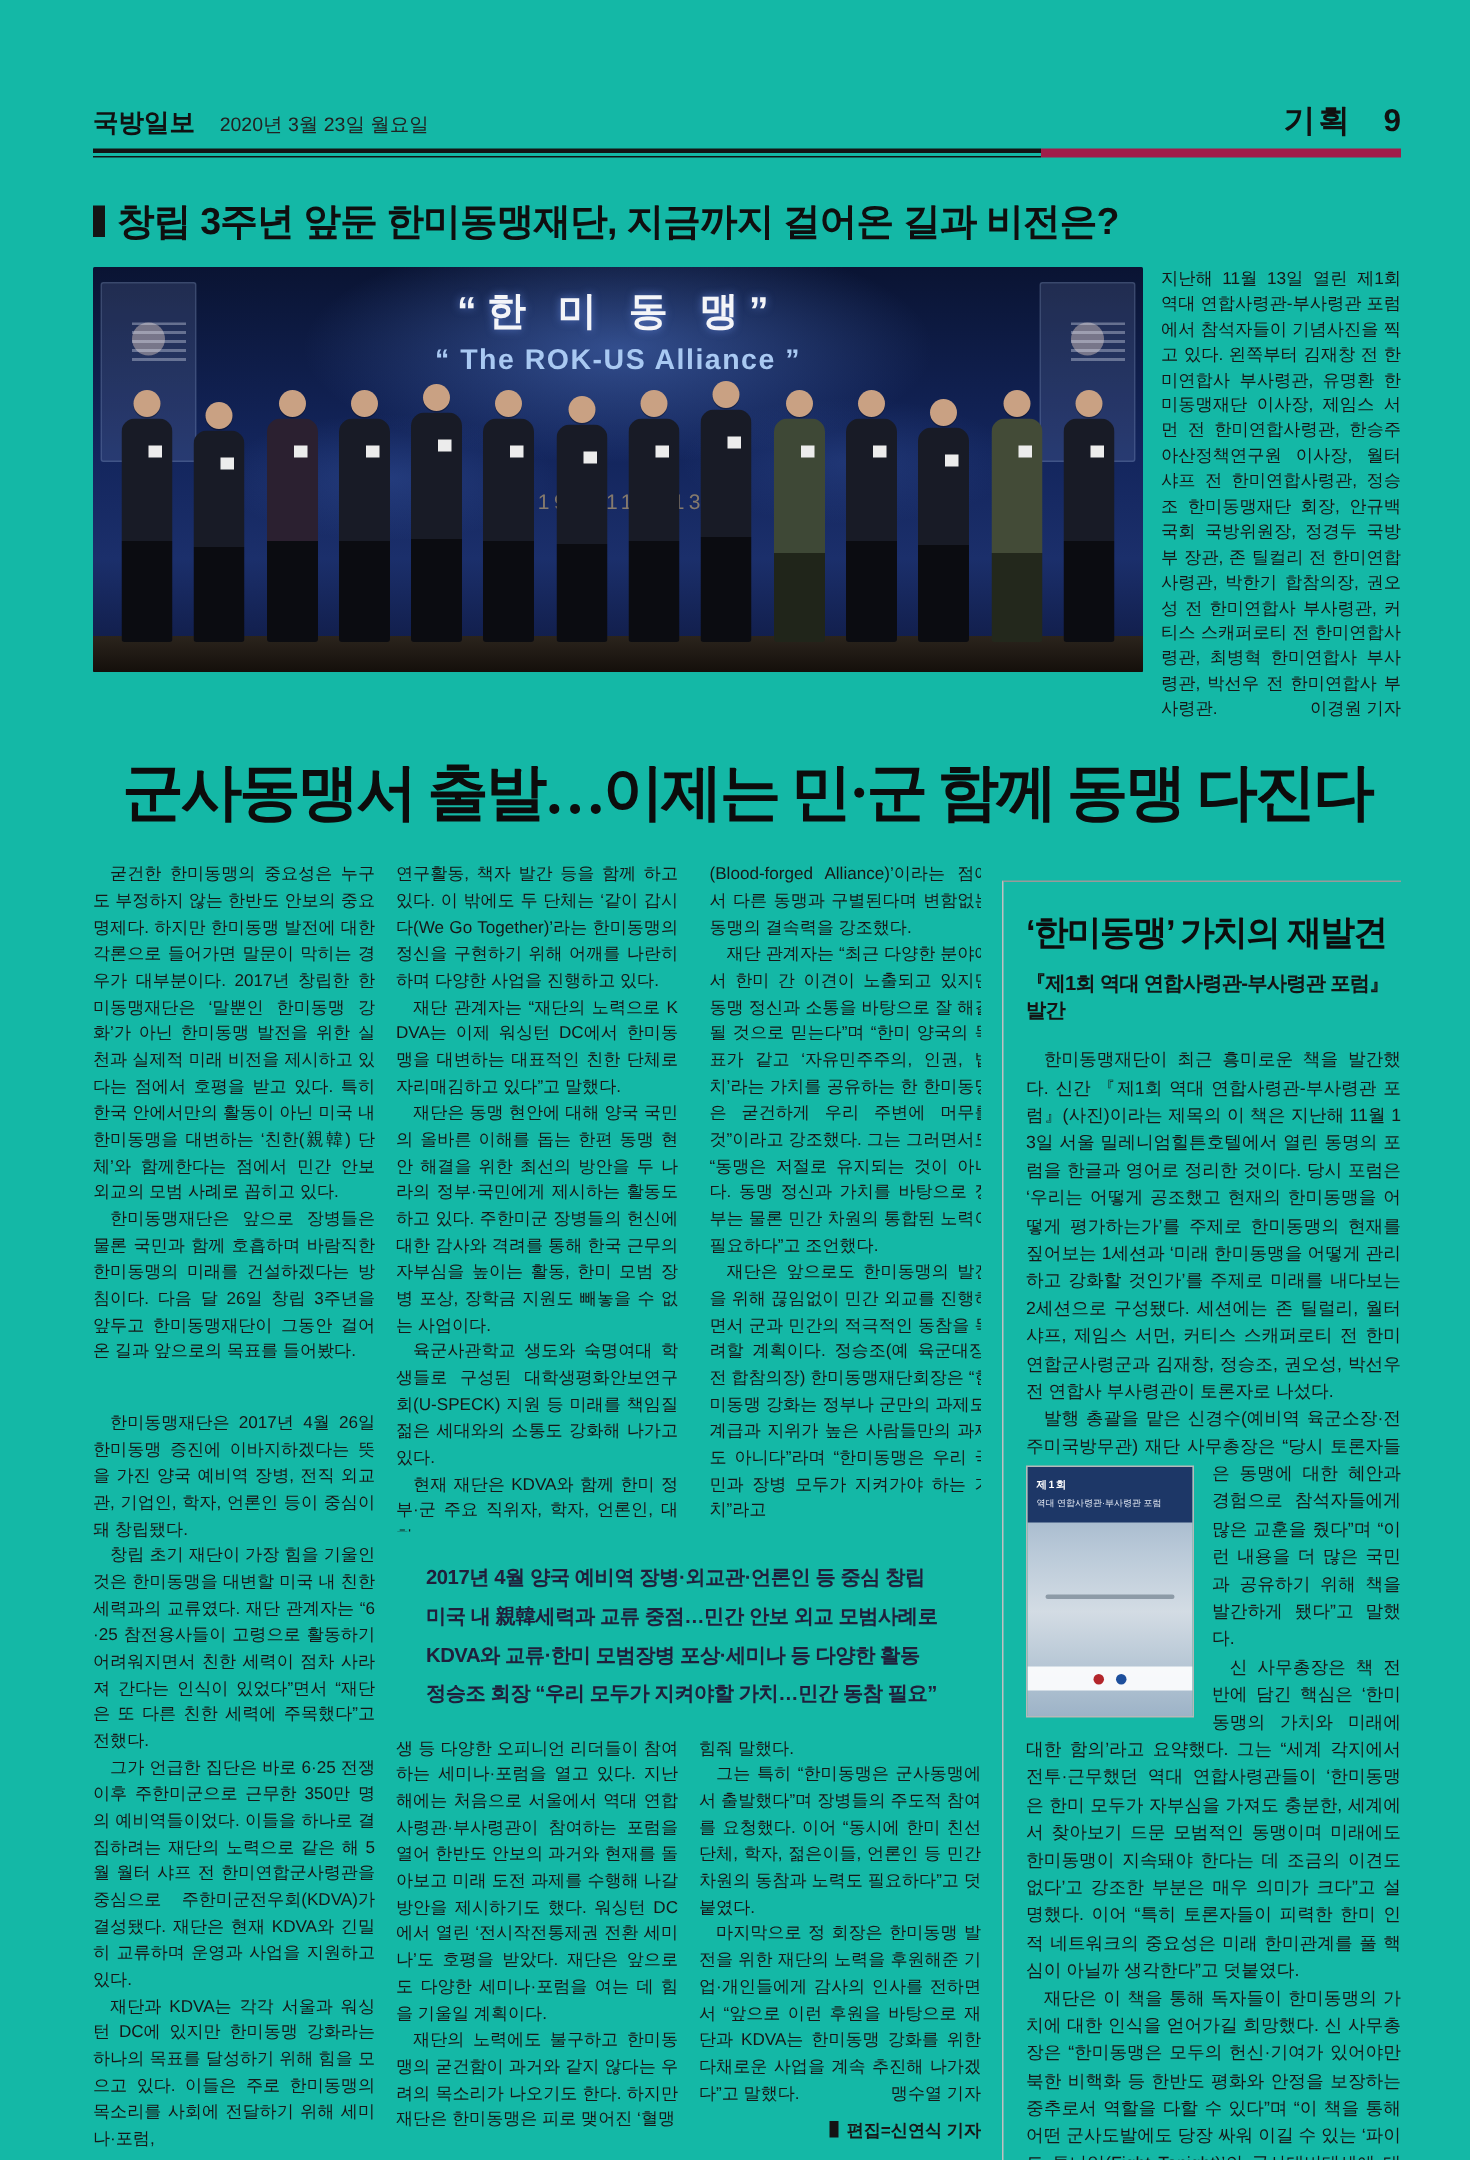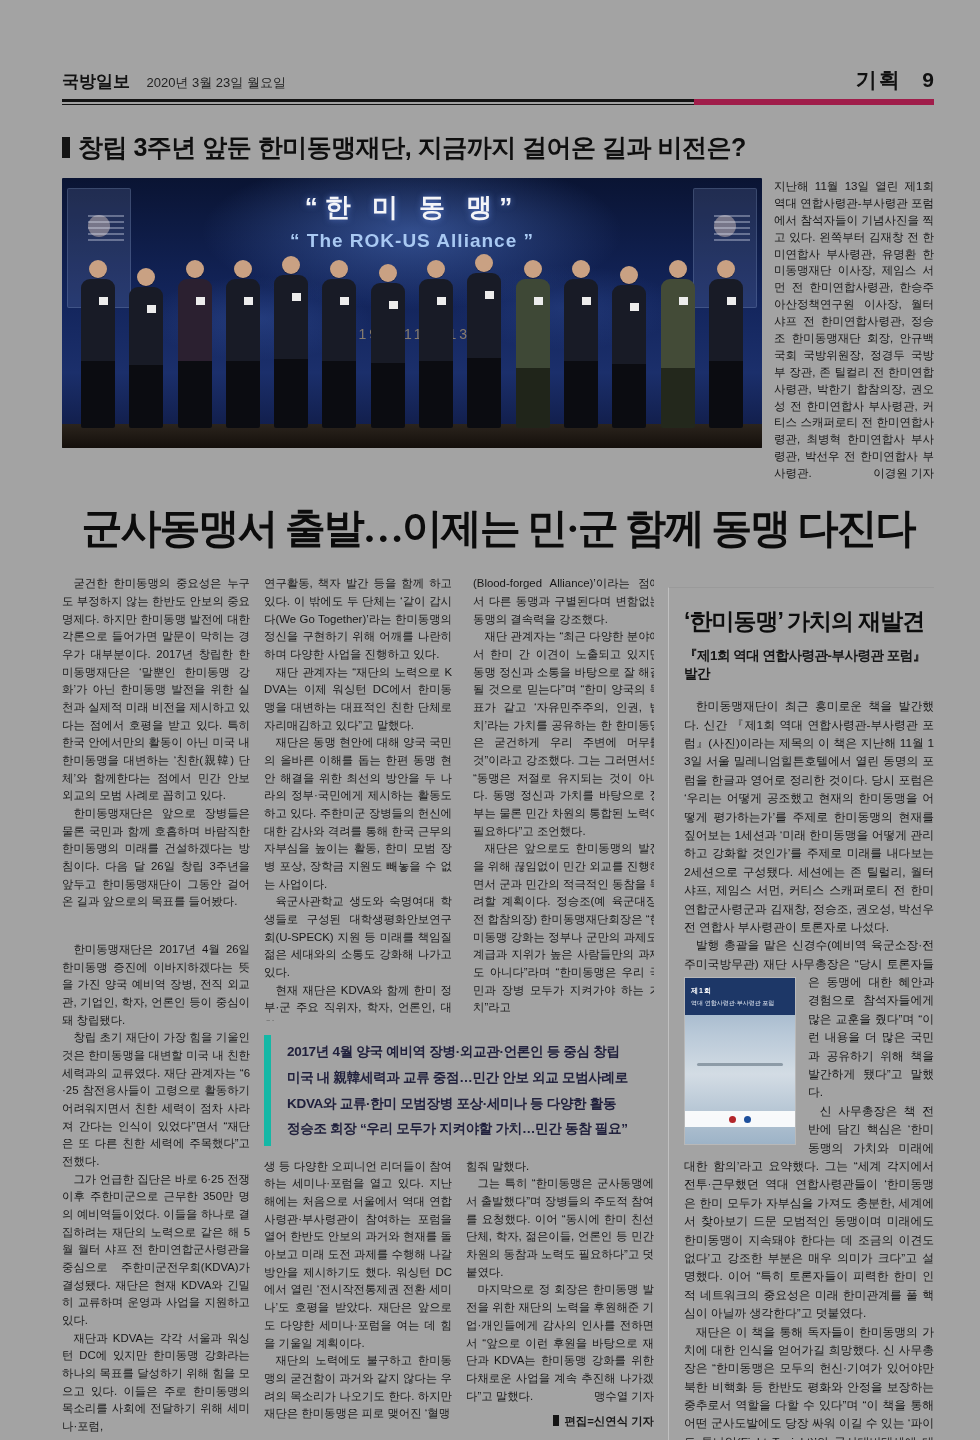--- a/index.html
+++ b/index.html
@@ -1,17 +1,17 @@
 <!DOCTYPE html>
 <html><head>
 <meta charset="utf-8">
 <style>
   html,body{margin:0;padding:0;background:#ffffff;}
   .page{position:relative;width:980px;height:1440px;margin:0 auto;box-sizing:border-box;
-        padding:66px 46px 0 62px;background:#a3a3a3;overflow:hidden;
+        padding:66px 46px 0 62px;background:#14b8a6;overflow:hidden;
         font-family:"Liberation Sans","DejaVu Sans",sans-serif;color:#1a1a1a;}
 
   
   .masthead{display:flex;justify-content:space-between;align-items:baseline;}
   .paper-name{font-size:17px;font-weight:800;color:#111;letter-spacing:0;}
   .paper-date{font-size:13px;color:#222;margin-left:12px;}
   .mast-right{font-weight:800;color:#111;}
   .section-name{font-size:21px;letter-spacing:2px;}
   .page-number{font-size:21px;margin-left:16px;}
   .mast-rule{display:flex;height:6px;margin-top:5px;}
@@ -73,21 +73,21 @@
 
   
   .body-row{display:flex;gap:14px;margin-top:22px;height:894px;overflow:hidden;}
   .col{width:188px;flex:none;font-size:11.4px;line-height:1.55;text-align:justify;word-break:break-all;color:#171717;}
   .col p{margin:0;text-indent:1em;}
   .col p.cont{text-indent:0;}
   .col p.section-gap{margin-top:30px;}
   .mid-wrap{width:390px;flex:none;}
   .mid-top{display:flex;gap:21px;height:446px;overflow:hidden;}
   .mid-bottom{display:flex;gap:14px;}
-  .pull-quote{border-left:7px solid #14b8a6;margin:14px 0 12px;padding:4px 0 4px 16px;}
+  .pull-quote{border-left:4px solid #14b8a6;margin:14px 0 12px;padding:4px 0 4px 16px;}
   .pull-quote div{font-size:13.5px;font-weight:800;color:#20203c;line-height:1.9;letter-spacing:-0.3px;}
   .byline-inline{float:right;text-indent:0;}
   .editor-line{text-align:right;font-weight:700;margin-top:8px;font-size:11.4px;}
   .editor-bar{display:inline-block;width:6px;height:11px;background:#141414;margin-right:5px;vertical-align:-1px;}
 
   
   .sidebar{flex:1;margin-top:12px;border-top:1px solid #9a9a9a;border-left:1px solid #c0c0c0;
            padding:18px 0 0 15px;}
   .sidebar h2{margin:0;font-size:23px;font-weight:800;color:#0d0d0d;letter-spacing:-1px;}
   .sidebar h3{margin:10px 0 14px;font-size:13.5px;font-weight:800;color:#141414;letter-spacing:-0.5px;}

